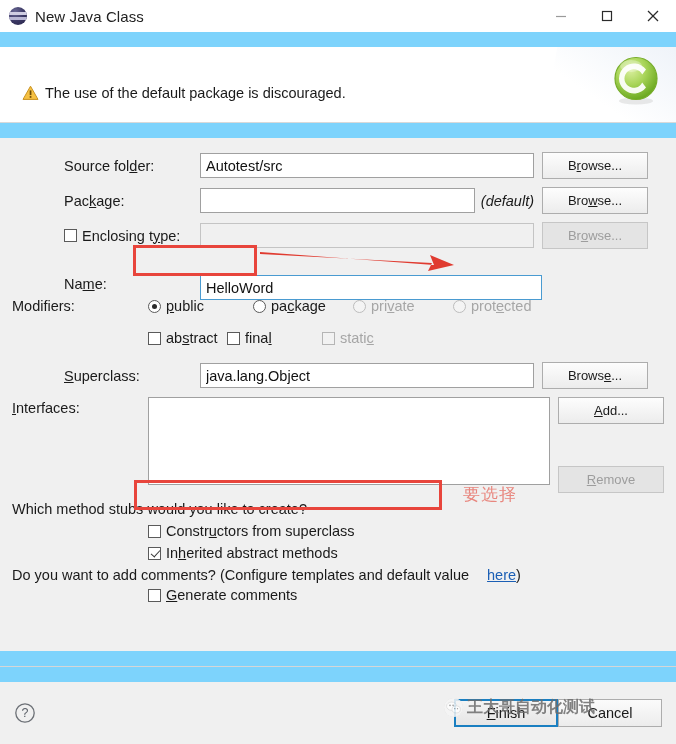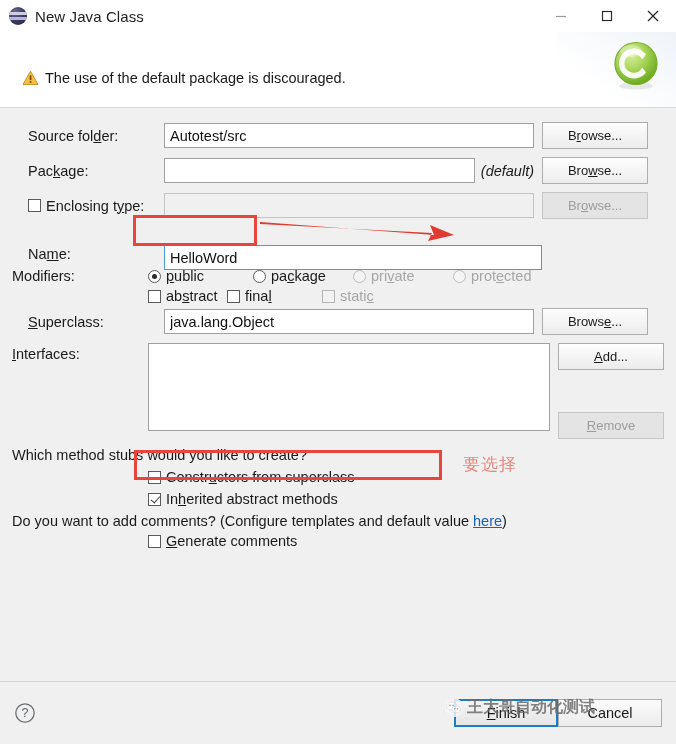--- a/index.html
+++ b/index.html
@@ -6,22 +6,22 @@
   html, body {
     margin: 0; padding: 0;
     width: 676px; height: 744px;
     background: #ffffff;
     font-family: "Liberation Sans", sans-serif;
     overflow: hidden;
   }
   .dialog {
     position: relative;
     width: 676px; height: 744px;
-    background: #fdba74;
-    display: flex; flex-direction: column;
+    background: #7dd3fc;
+    display: flex; flex-direction: column; gap: 15px;
   }
 
   
   .titlebar {
     height: 32px;
     background: #ffffff;
     display: flex; align-items: center;
     flex: 0 0 32px;
     position: relative;
   }
@@ -91,20 +91,21 @@
   .body {
     flex: 1 1 auto;
     background: #f0f0f0;
     padding: 14px 0 0 0;
     position: relative;
   }
   .row {
     display: flex; align-items: center;
     padding: 0 28px;
     margin-bottom: 8px;
+    margin-left: 36px;
   }
   .lbl {
     width: 136px; flex: 0 0 136px;
     font-size: 14.5px; color: #1a1a1a;
   }
   .lbl u { text-decoration: underline; }
   .field {
     flex: 1 1 auto; height: 25px;
     background: #fff; border: 1px solid #a0a0a0;
     font-size: 14.5px; color: #111;
@@ -150,38 +151,38 @@
   .rb.checked::after {
     content: ""; position: absolute;
     left: 3px; top: 3px; width: 5px; height: 5px;
     border-radius: 50%; background: #2b2b2b;
   }
   .optlabel { font-size: 14.5px; color: #1a1a1a; margin-left: 5px; white-space: nowrap; }
   .optlabel.disabled { color: #a6a6a6; }
   .optlabel u { text-decoration: underline; }
 
   .name-row { margin-bottom: 5px; position: relative; }
-  .mod-row { padding: 0 12px; display: flex; align-items: center; margin-bottom: 4px; }
+  .mod-row { padding: 0 12px; display: flex; align-items: center; margin-bottom: 16px; }
   .mod-opts { display: flex; align-items: center; }
   .mod-opt { display: flex; align-items: center; }
 
   .iface-row { display: flex; padding: 0 12px; margin-bottom: 6px; }
   .iface-box {
     flex: 1 1 auto; height: 88px;
     background: #fff; border: 1px solid #a0a0a0;
   }
   .iface-btns { display: flex; flex-direction: column; margin-left: 8px; flex: 0 0 106px; gap: 12px; }
   .iface-btns .btn { margin-left: 0; flex: 0 0 27px; }
 
   .qtext {
     font-size: 14.5px; color: #1a1a1a;
     padding: 0 12px; margin: 8px 0 6px 0;
   }
   .stub { display: flex; align-items: center; padding-left: 148px; margin-bottom: 6px; position: relative; }
-  .link { color: #1b5fb5; text-decoration: underline; }
+  .link { color: #1b5fb5; text-decoration: underline; margin-left: 14px; }
 
   
   .sep { height: 1px; background: #d6d6d6; margin: 0; }
   .footer {
     flex: 0 0 62px;
     background: #f0f0f0;
     display: flex; align-items: center;
     padding: 0 14px;
     position: relative;
   }

